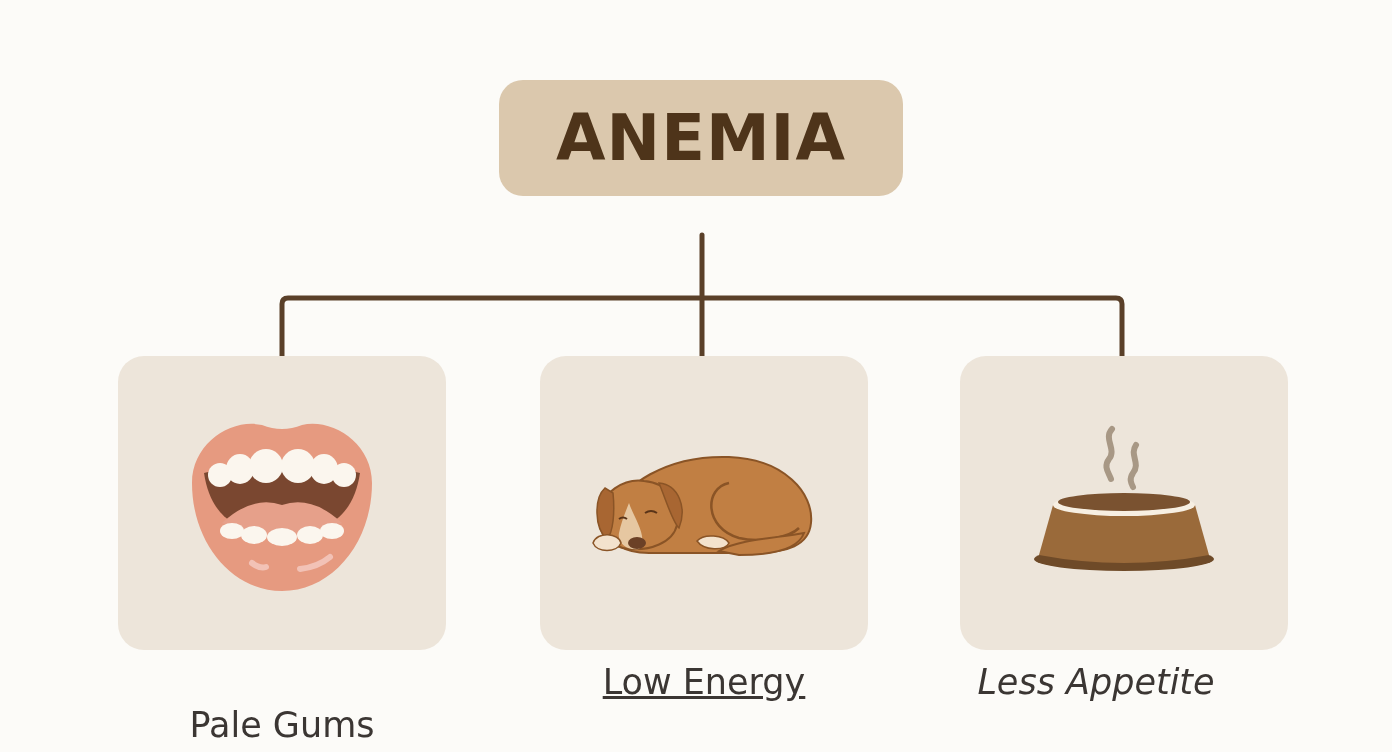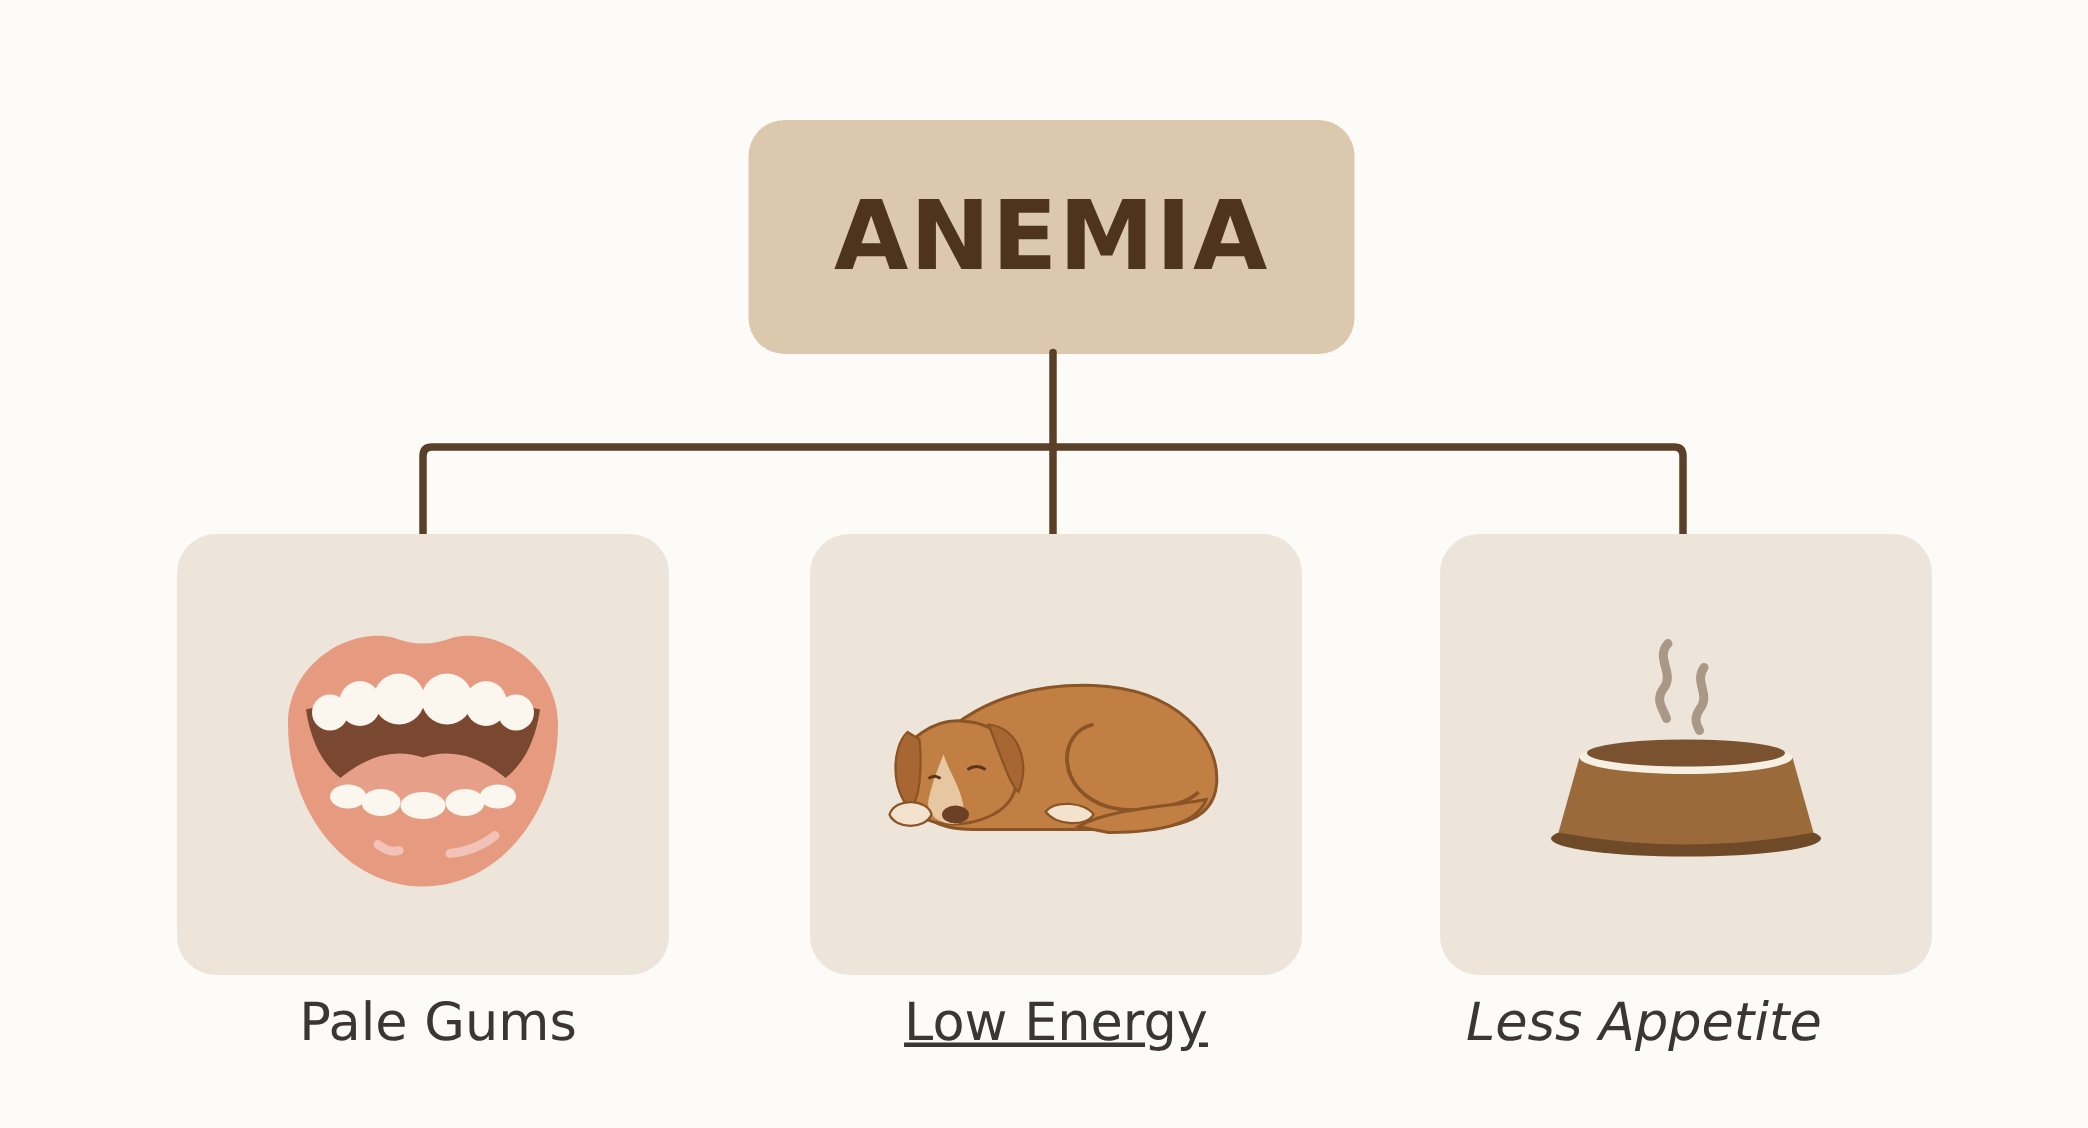--- a/index.html
+++ b/index.html
@@ -3,21 +3,21 @@
 <meta charset="utf-8">
 <style>
   html, body { margin: 0; padding: 0; }
   body {
     width: 1392px; height: 752px; overflow: hidden;
     background: #fcfbf8;
     font-family: "DejaVu Sans", sans-serif;
     position: relative;
   }
   .root-box {
-    position: absolute; left: 499px; top: 80px; width: 404px; height: 156px;
+    position: absolute; left: 499px; top: 80px; width: 404px; height: 116px;
     background: #dbc8ad; border-radius: 24px;
     display: flex; align-items: center; justify-content: center;
   }
   .root-label {
     color: #4e341a; font-size: 64px; font-weight: bold; letter-spacing: 1px;
     font-family: "DejaVu Sans", sans-serif;
   }
   .connectors { position: absolute; left: 0; top: 0; width: 1392px; height: 752px; pointer-events: none; }
   .card {
     position: absolute; top: 356px; width: 328px; height: 294px;
@@ -67,21 +67,21 @@
       <ellipse cx="72" cy="122" rx="13" ry="9"></ellipse>
       <ellipse cx="100" cy="124" rx="15" ry="9"></ellipse>
       <ellipse cx="128" cy="122" rx="13" ry="9"></ellipse>
       <ellipse cx="150" cy="118" rx="12" ry="8"></ellipse>
     </g>
 
     <path d="M70 150 Q78 156 84 154" stroke="#f2c2b6" stroke-width="6" stroke-linecap="round" fill="none"></path>
     <path d="M118 156 Q136 154 148 144" stroke="#f2c2b6" stroke-width="6" stroke-linecap="round" fill="none"></path>
   </svg>
 </div>
-<div class="card-label" style="left:128px;">Pale Gums</div>
+<div class="card-label" style="left:118px;margin-top:43px;">Pale Gums</div>
 
 <div class="card" style="left:540px;">
   <svg width="230" height="120" viewBox="0 0 230 120">
 
     <path d="M20 80 C30 40 80 12 140 14 C195 16 225 50 222 80 C220 102 200 110 160 110 L60 110 C35 110 18 100 20 80 Z" fill="#c17f43" stroke="#8a5426" stroke-width="2"></path>
 
     <path d="M140 40 C115 45 115 85 150 95 C170 100 200 95 210 85" stroke="#8a5426" stroke-width="2.5" fill="none"></path>
 
     <path d="M130 108 C150 96 190 95 215 90 C210 104 190 112 150 112 Z" fill="#c17f43" stroke="#8a5426" stroke-width="2"></path>
 

